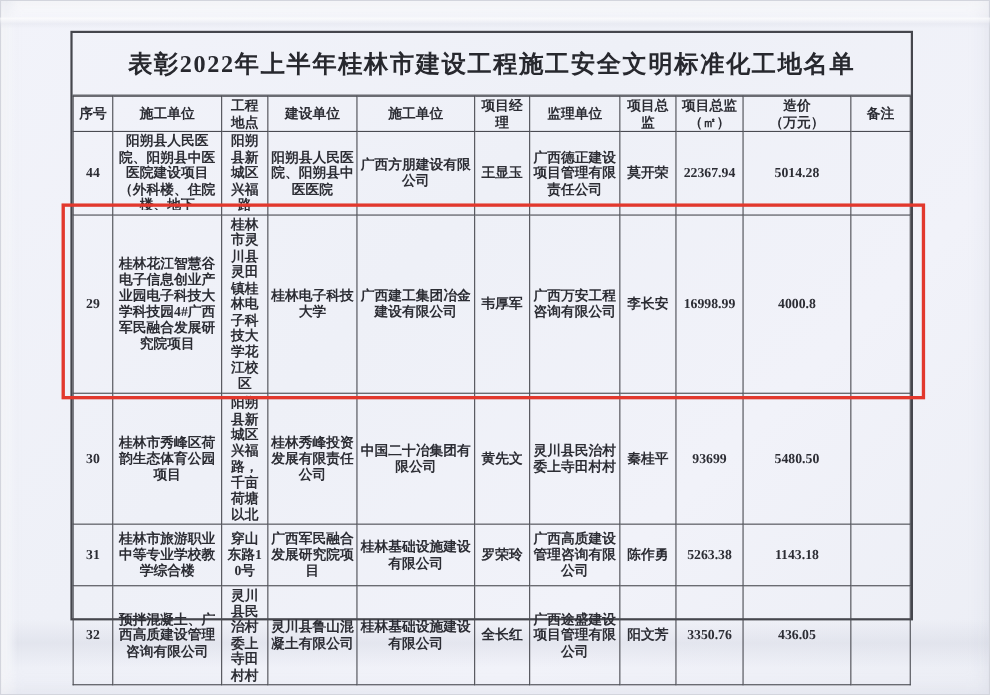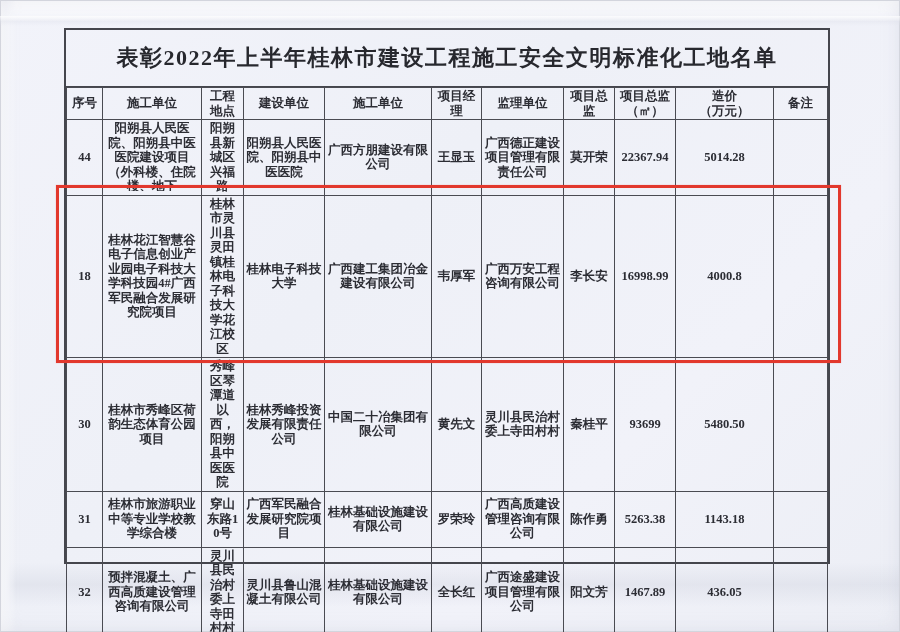--- a/index.html
+++ b/index.html
@@ -102,36 +102,36 @@
           <td>阳朔县人民医院、阳朔县中医医院</td>
           <td>广西方朋建设有限公司</td>
           <td>王显玉</td>
           <td>广西德正建设项目管理有限责任公司</td>
           <td>莫开荣</td>
           <td>22367.94</td>
           <td>5014.28</td>
           <td></td>
         </tr>
         <tr>
-          <td>18</td>
+          <td>29</td>
           <td>桂林花江智慧谷电子信息创业产业园电子科技大学科技园4#广西军民融合发展研究院项目</td>
           <td>桂林市灵川县灵田镇桂林电子科技大学花江校区</td>
           <td>桂林电子科技大学</td>
           <td>广西建工集团冶金建设有限公司</td>
           <td>韦厚军</td>
           <td>广西万安工程咨询有限公司</td>
           <td>李长安</td>
           <td>16998.99</td>
           <td>4000.8</td>
           <td></td>
         </tr>
         <tr>
           <td>30</td>
           <td>桂林市秀峰区荷韵生态体育公园项目</td>
-          <td>秀峰区琴潭道以西，阳朔县中医医院</td>
+          <td>阳朔县新城区兴福路，千亩荷塘以北</td>
           <td>桂林秀峰投资发展有限责任公司</td>
           <td>中国二十冶集团有限公司</td>
           <td>黄先文</td>
           <td>灵川县民治村委上寺田村村</td>
           <td>秦桂平</td>
           <td>93699</td>
           <td>5480.50</td>
           <td></td>
         </tr>
         <tr>
@@ -149,21 +149,21 @@
         </tr>
         <tr>
           <td>32</td>
           <td>预拌混凝土、广西高质建设管理咨询有限公司</td>
           <td>灵川县民治村委上寺田村村</td>
           <td>灵川县鲁山混凝土有限公司</td>
           <td>桂林基础设施建设有限公司</td>
           <td>全长红</td>
           <td>广西途盛建设项目管理有限公司</td>
           <td>阳文芳</td>
-          <td>1467.89</td>
+          <td>3350.76</td>
           <td>436.05</td>
           <td></td>
         </tr>
       </tbody>
   </table>
 </div>
 
 <div class="highlight-box" style="border-color: rgb(226, 56, 45);"></div>
 
 </body></html>

